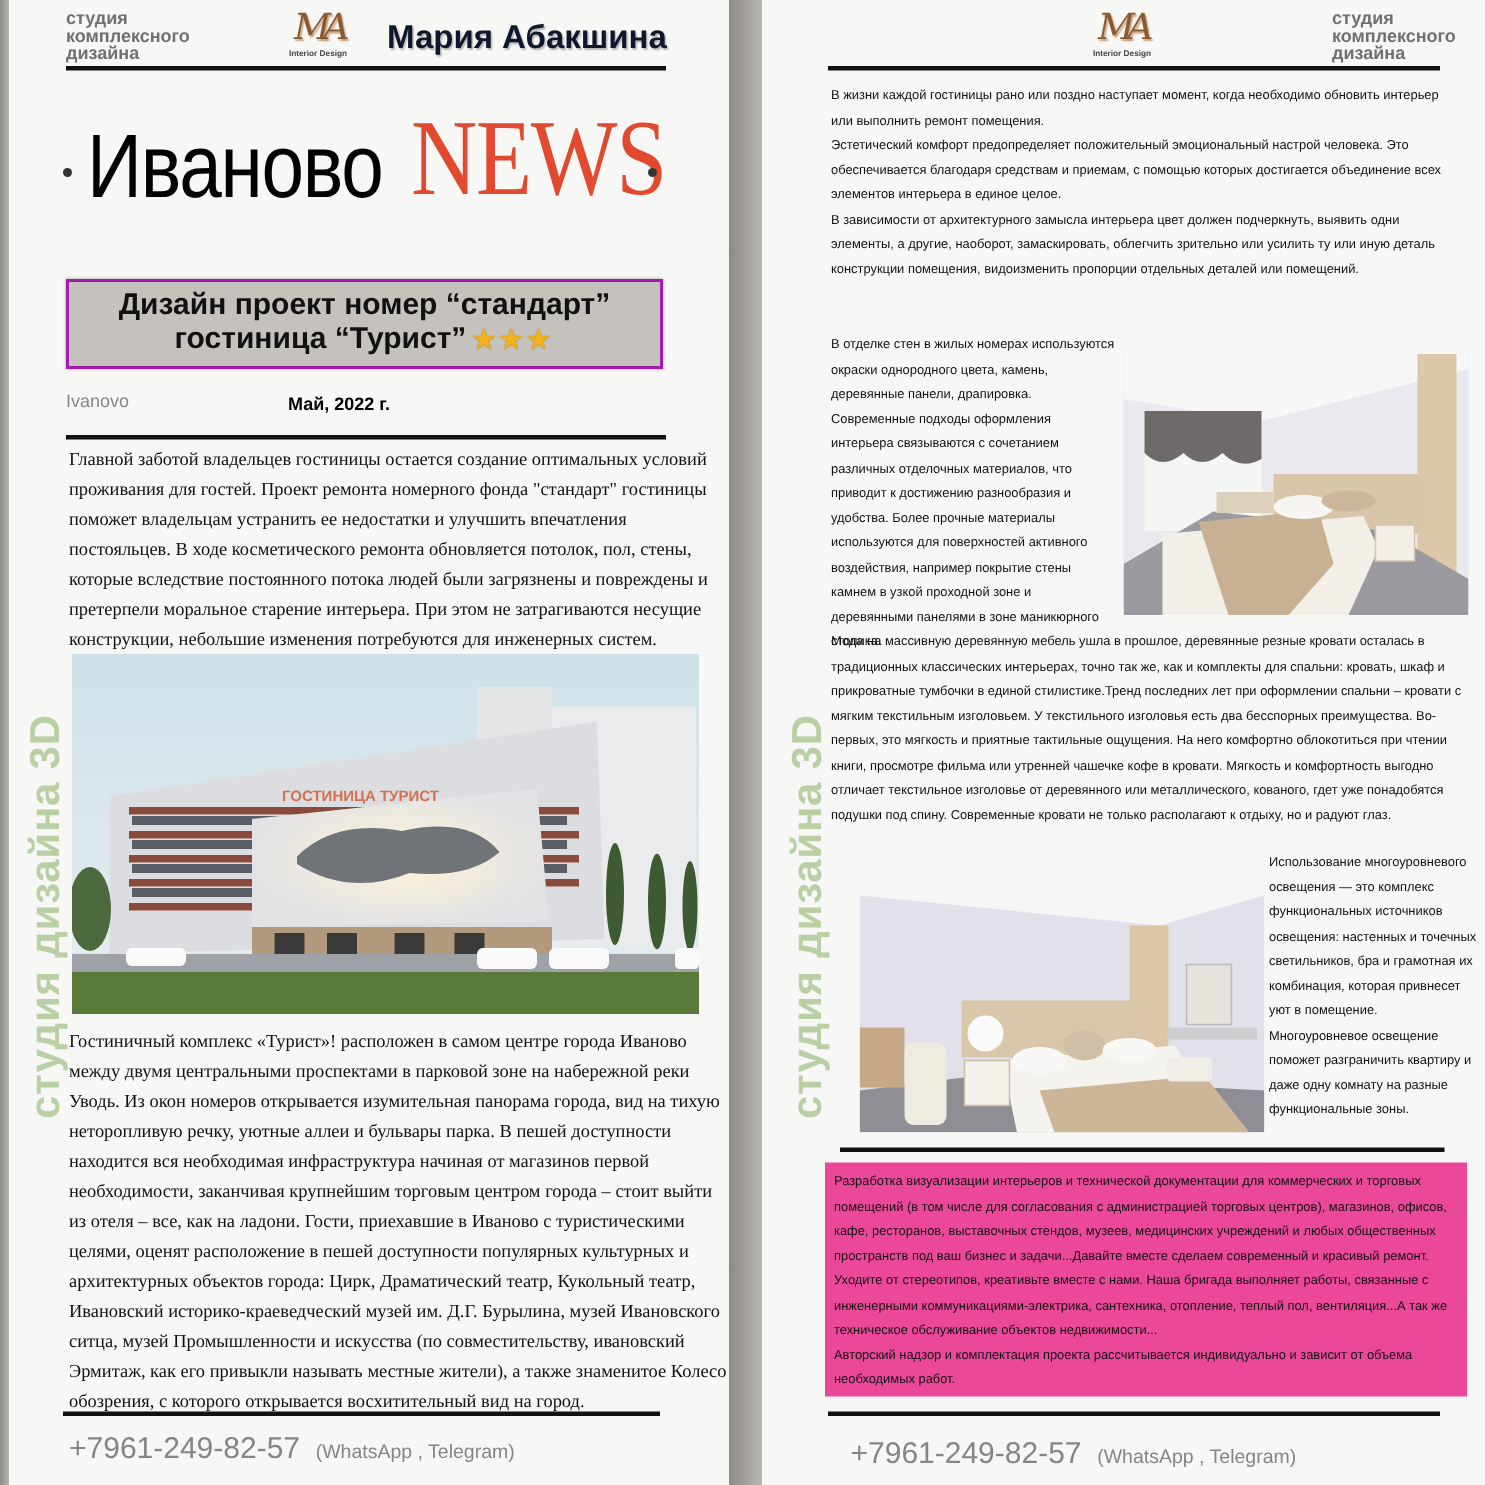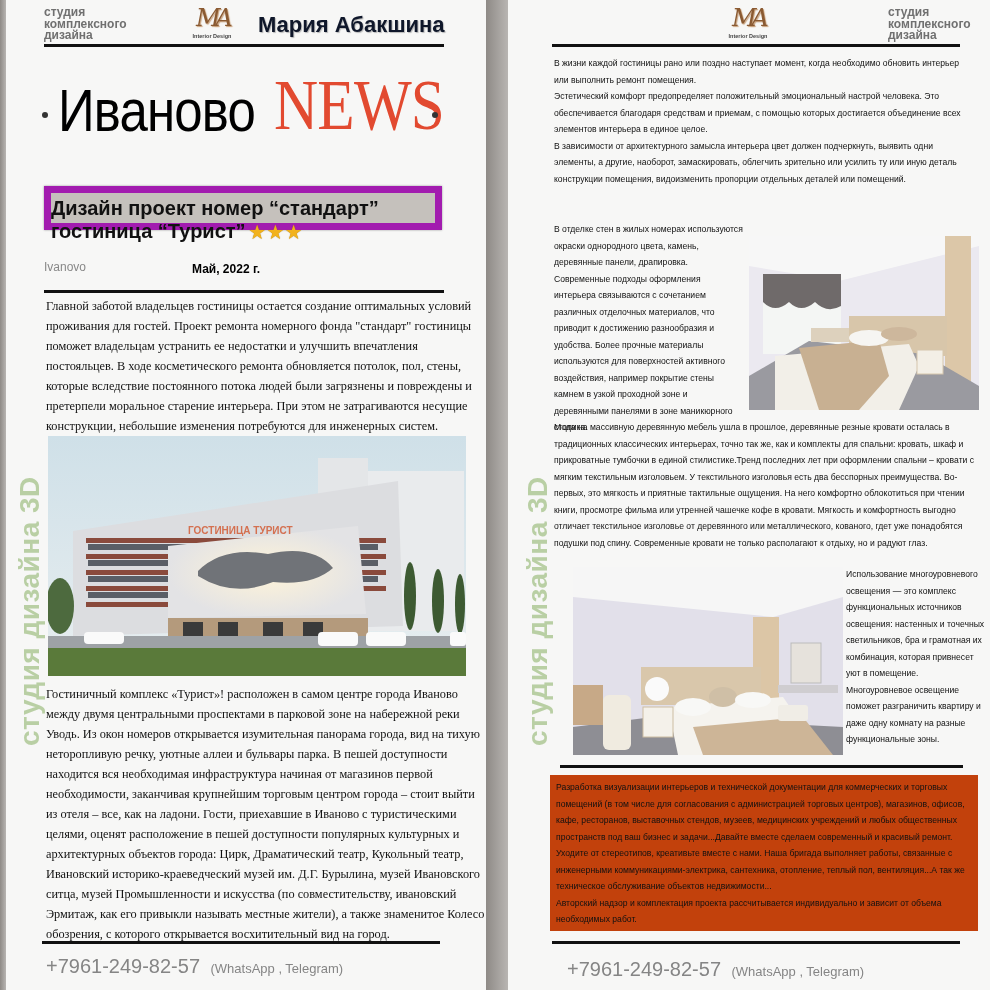--- a/index.html
+++ b/index.html
@@ -25,37 +25,37 @@
   .logo-mark { font-family: "DejaVu Serif", serif; font-style: italic; font-size: 24px; color: #8a5a32; line-height: 28px; letter-spacing: -5px; text-shadow: 1px 1px 1px #c8a07a; }
   .logo-sub { font-size: 5.5px; color: #444; line-height: 8px; font-weight: bold; }
 
   .author { position: absolute; left: 258px; top: 12px; font-size: 22px; font-weight: bold; color: #0f172a; text-shadow: 1px 1px 1px #b8b8b8; }
 
   .masthead { position: absolute; left: 38px; top: 62px; width: 400px; height: 120px; }
   .mast-dot { position: absolute; top: 50px; width: 6px; height: 6px; border-radius: 50%; background: #333; }
   .mast-city { position: absolute; left: 20px; top: 14px; font-size: 60px; font-family: "Liberation Sans", sans-serif; transform: scaleX(0.85); transform-origin: left; color: #000; letter-spacing: -1px; }
   .mast-news { position: absolute; left: 236px; top: 2px; font-size: 72px; font-family: "Liberation Serif", serif; color: #e24a30; letter-spacing: -1px; transform: scaleX(0.85); transform-origin: left; }
 
-  .headline-box { position: absolute; left: 44px; top: 186px; width: 398px; height: 44px; background: #c5c1bc; border: 7px solid #a21caf; box-shadow: 0 0 2px #999; text-align: left; padding-top: 4px; }
+  .headline-box { position: absolute; left: 44px; top: 186px; width: 398px; height: 60px; background: #c5c1bc; border: 2px solid #a21caf; box-shadow: 0 0 2px #999; text-align: center; padding-top: 4px; }
   .headline-line { font-size: 20px; font-weight: bold; color: #111; line-height: 23px; }
   .stars { color: #f2b21c; font-size: 17px; text-shadow: 0 0 1px #9a6b00; letter-spacing: 3px; margin-left: 4px; }
 
   .city-label { position: absolute; left: 44px; top: 260px; font-size: 12px; color: #888; }
   .date-label { position: absolute; left: 192px; top: 262px; font-size: 12px; color: #000000; font-weight: bold; }
 
   .serif-text { position: absolute; font-family: "Liberation Serif", serif; font-size: 12.3px; line-height: 20px; color: #111; }
   .sans-text { position: absolute; font-family: "Liberation Sans", sans-serif; font-size: 8.6px; line-height: 16.5px; color: #111; }
 
   .photo { position: absolute; overflow: hidden; }
 
   .contact { position: absolute; color: #858585; }
   .contact-phone { font-size: 20px; }
   .contact-msg { font-size: 13px; margin-left: 6px; }
 
-  .green-box { position: absolute; left: 550px; top: 775px; width: 428px; height: 156px; background: #c2410c; padding: 4px 6px; }
+  .green-box { position: absolute; left: 550px; top: 775px; width: 428px; height: 156px; background: #ec4899; padding: 4px 6px; }
 </style>
 </head>
 <body>
 
 <div class="gutter-shadow" style="left:0;width:6px;"></div>
 <div class="gutter-shadow" style="left:486px;width:22px;"></div>
 
 <div class="page page-left"></div>
 
 <div class="studio-text" style="left:44px;top:7px;">

